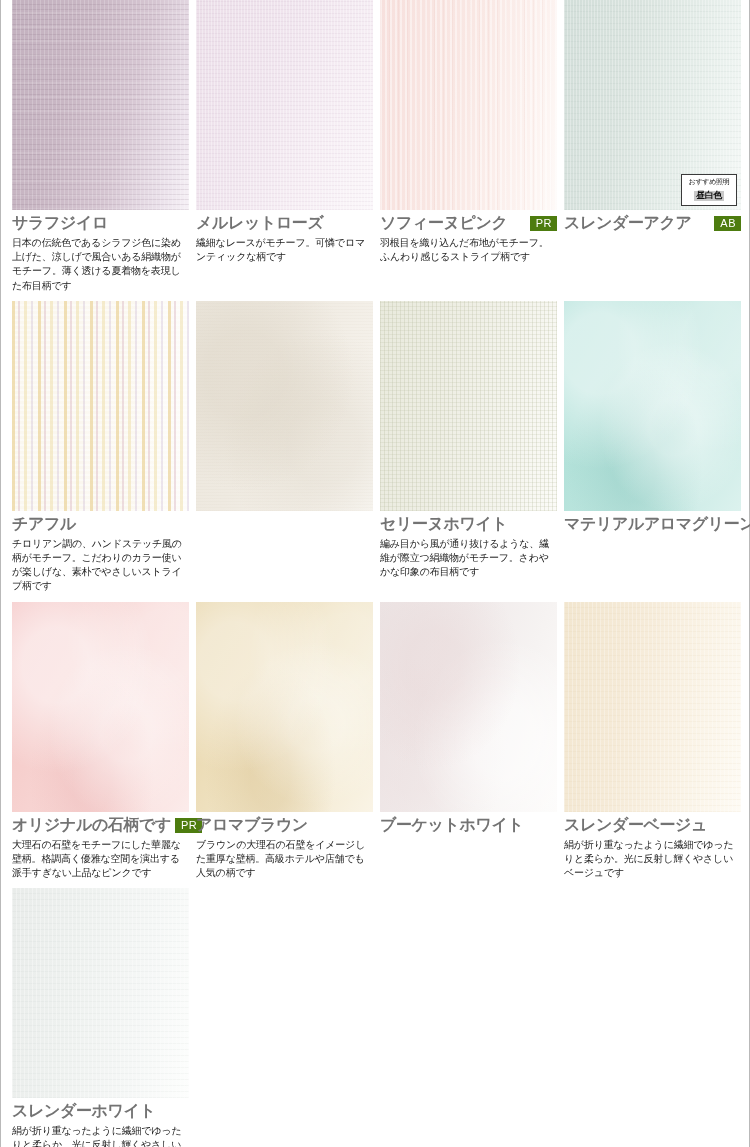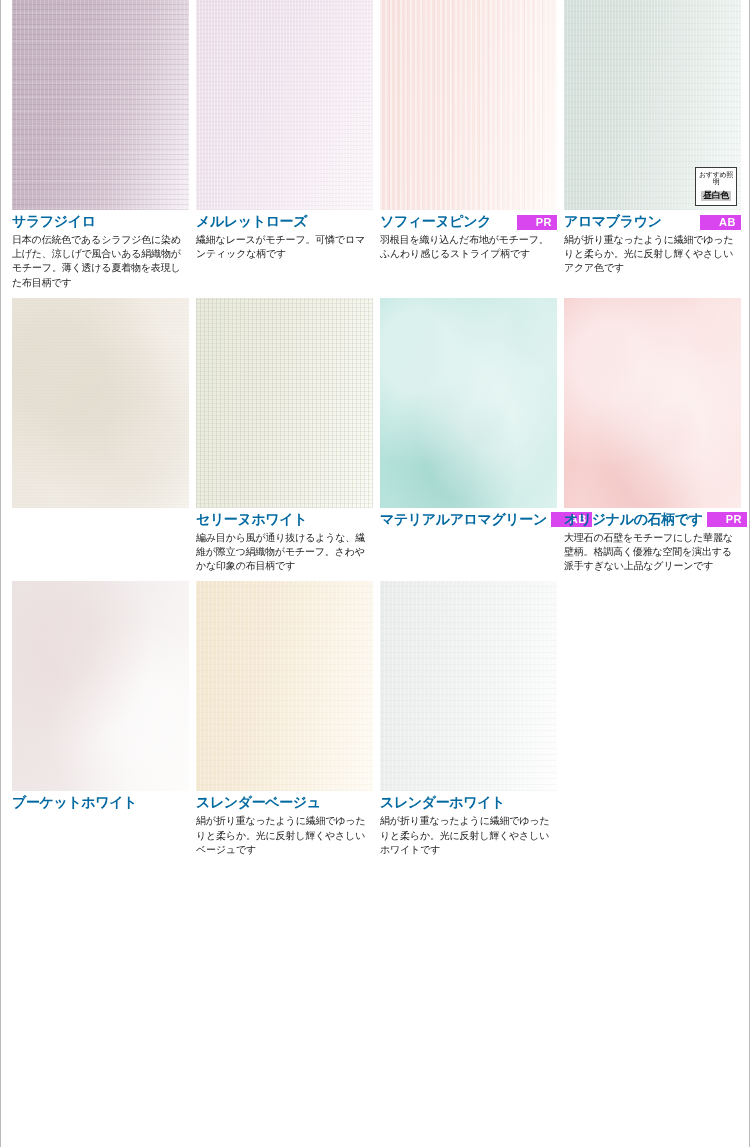--- a/index.html
+++ b/index.html
@@ -181,21 +181,21 @@
     background-image:
       repeating-linear-gradient(90deg, rgba(255,255,255,.35) 0 1px, rgba(0,0,0,0) 1px 4px),
       repeating-linear-gradient(0deg, rgba(180,190,186,.10) 0 1px, rgba(0,0,0,0) 1px 6px);
   }
 
   
   .light-badge {
     position: absolute;
     right: 4px;
     bottom: 4px;
-    width: 42px;
+    width: 56px;
     background: #ffffff;
     border: 1px solid #3a3a3a;
     padding: 3px 2px 3px 2px;
     text-align: center;
     line-height: 1.05;
     box-sizing: border-box;
   }
   .light-badge .lb-top {
     display: block;
     font-size: 7px;
@@ -218,33 +218,33 @@
     padding-top: 3px;
   }
   .title-row {
     display: flex;
     align-items: center;
     justify-content: space-between;
     gap: 4px;
     min-height: 17px;
   }
   .name {
-    font-size: 14px;
+    font-size: 16px;
     font-weight: bold;
-    color: #0369a1;
+    color: #737373;
     letter-spacing: -0.4px;
     white-space: nowrap;
   }
   .tag {
     font-size: 11px;
-    font-weight: bold;
+    font-weight: normal;
     color: #ffffff;
-    background: #d946ef;
+    background: #4d7c0f;
     line-height: 13px;
-    padding: 1px 5px 1px 19px;
+    padding: 1px 5px 1px 6px;
     letter-spacing: 0.5px;
     flex: 0 0 auto;
   }
   .desc {
     margin-top: 2px;
     font-size: 10px;
     line-height: 1.42;
     color: #222;
     letter-spacing: -0.2px;
     font-family: Liberation Serif, serif;
@@ -289,24 +289,34 @@
           <div class="desc">羽根目を織り込んだ布地がモチーフ。ふんわり感じるストライプ柄です</div>
         </div>
       </div>
       <div class="item">
         <div class="swatch s-slender-aqua">
           <div class="tex"></div>
           <div class="light-badge"><span class="lb-top">おすすめ照明</span><span class="lb-val">昼白色</span></div>
         </div>
         <div class="caption">
           <div class="title-row">
-            <div class="name">アロマブラウン</div>
+            <div class="name">スレンダーアクア</div>
             <div class="tag">AB</div>
           </div>
-          <div class="desc">絹が折り重なったように繊細でゆったりと柔らか。光に反射し輝くやさしいアクア色です</div>
+        </div>
+      </div>
+      <div class="item">
+        <div class="swatch s-cheerful">
+          <div class="tex"></div>
+        </div>
+        <div class="caption">
+          <div class="title-row">
+            <div class="name">チアフル</div>
+          </div>
+          <div class="desc">チロリアン調の、ハンドステッチ風の柄がモチーフ。こだわりのカラー使いが楽しげな、素朴でやさしいストライプ柄です</div>
         </div>
       </div>
       <div class="item">
         <div class="swatch s-berna">
           <div class="tex"></div>
         </div>
       </div>
       <div class="item">
         <div class="swatch s-celine">
           <div class="tex"></div>
@@ -331,21 +341,32 @@
       </div>
       <div class="item">
         <div class="swatch s-mat-pink">
           <div class="tex"></div>
         </div>
         <div class="caption">
           <div class="title-row">
             <div class="name">オリジナルの石柄です</div>
             <div class="tag">PR</div>
           </div>
-          <div class="desc">大理石の石壁をモチーフにした華麗な壁柄。格調高く優雅な空間を演出する派手すぎない上品なグリーンです</div>
+          <div class="desc">大理石の石壁をモチーフにした華麗な壁柄。格調高く優雅な空間を演出する派手すぎない上品なピンクです</div>
+        </div>
+      </div>
+      <div class="item">
+        <div class="swatch s-aroma-brown">
+          <div class="tex"></div>
+        </div>
+        <div class="caption">
+          <div class="title-row">
+            <div class="name">アロマブラウン</div>
+          </div>
+          <div class="desc">ブラウンの大理石の石壁をイメージした重厚な壁柄。高級ホテルや店舗でも人気の柄です</div>
         </div>
       </div>
       <div class="item">
         <div class="swatch s-bouquet">
           <div class="tex"></div>
         </div>
         <div class="caption">
           <div class="title-row">
             <div class="name">ブーケットホワイト</div>
           </div>

